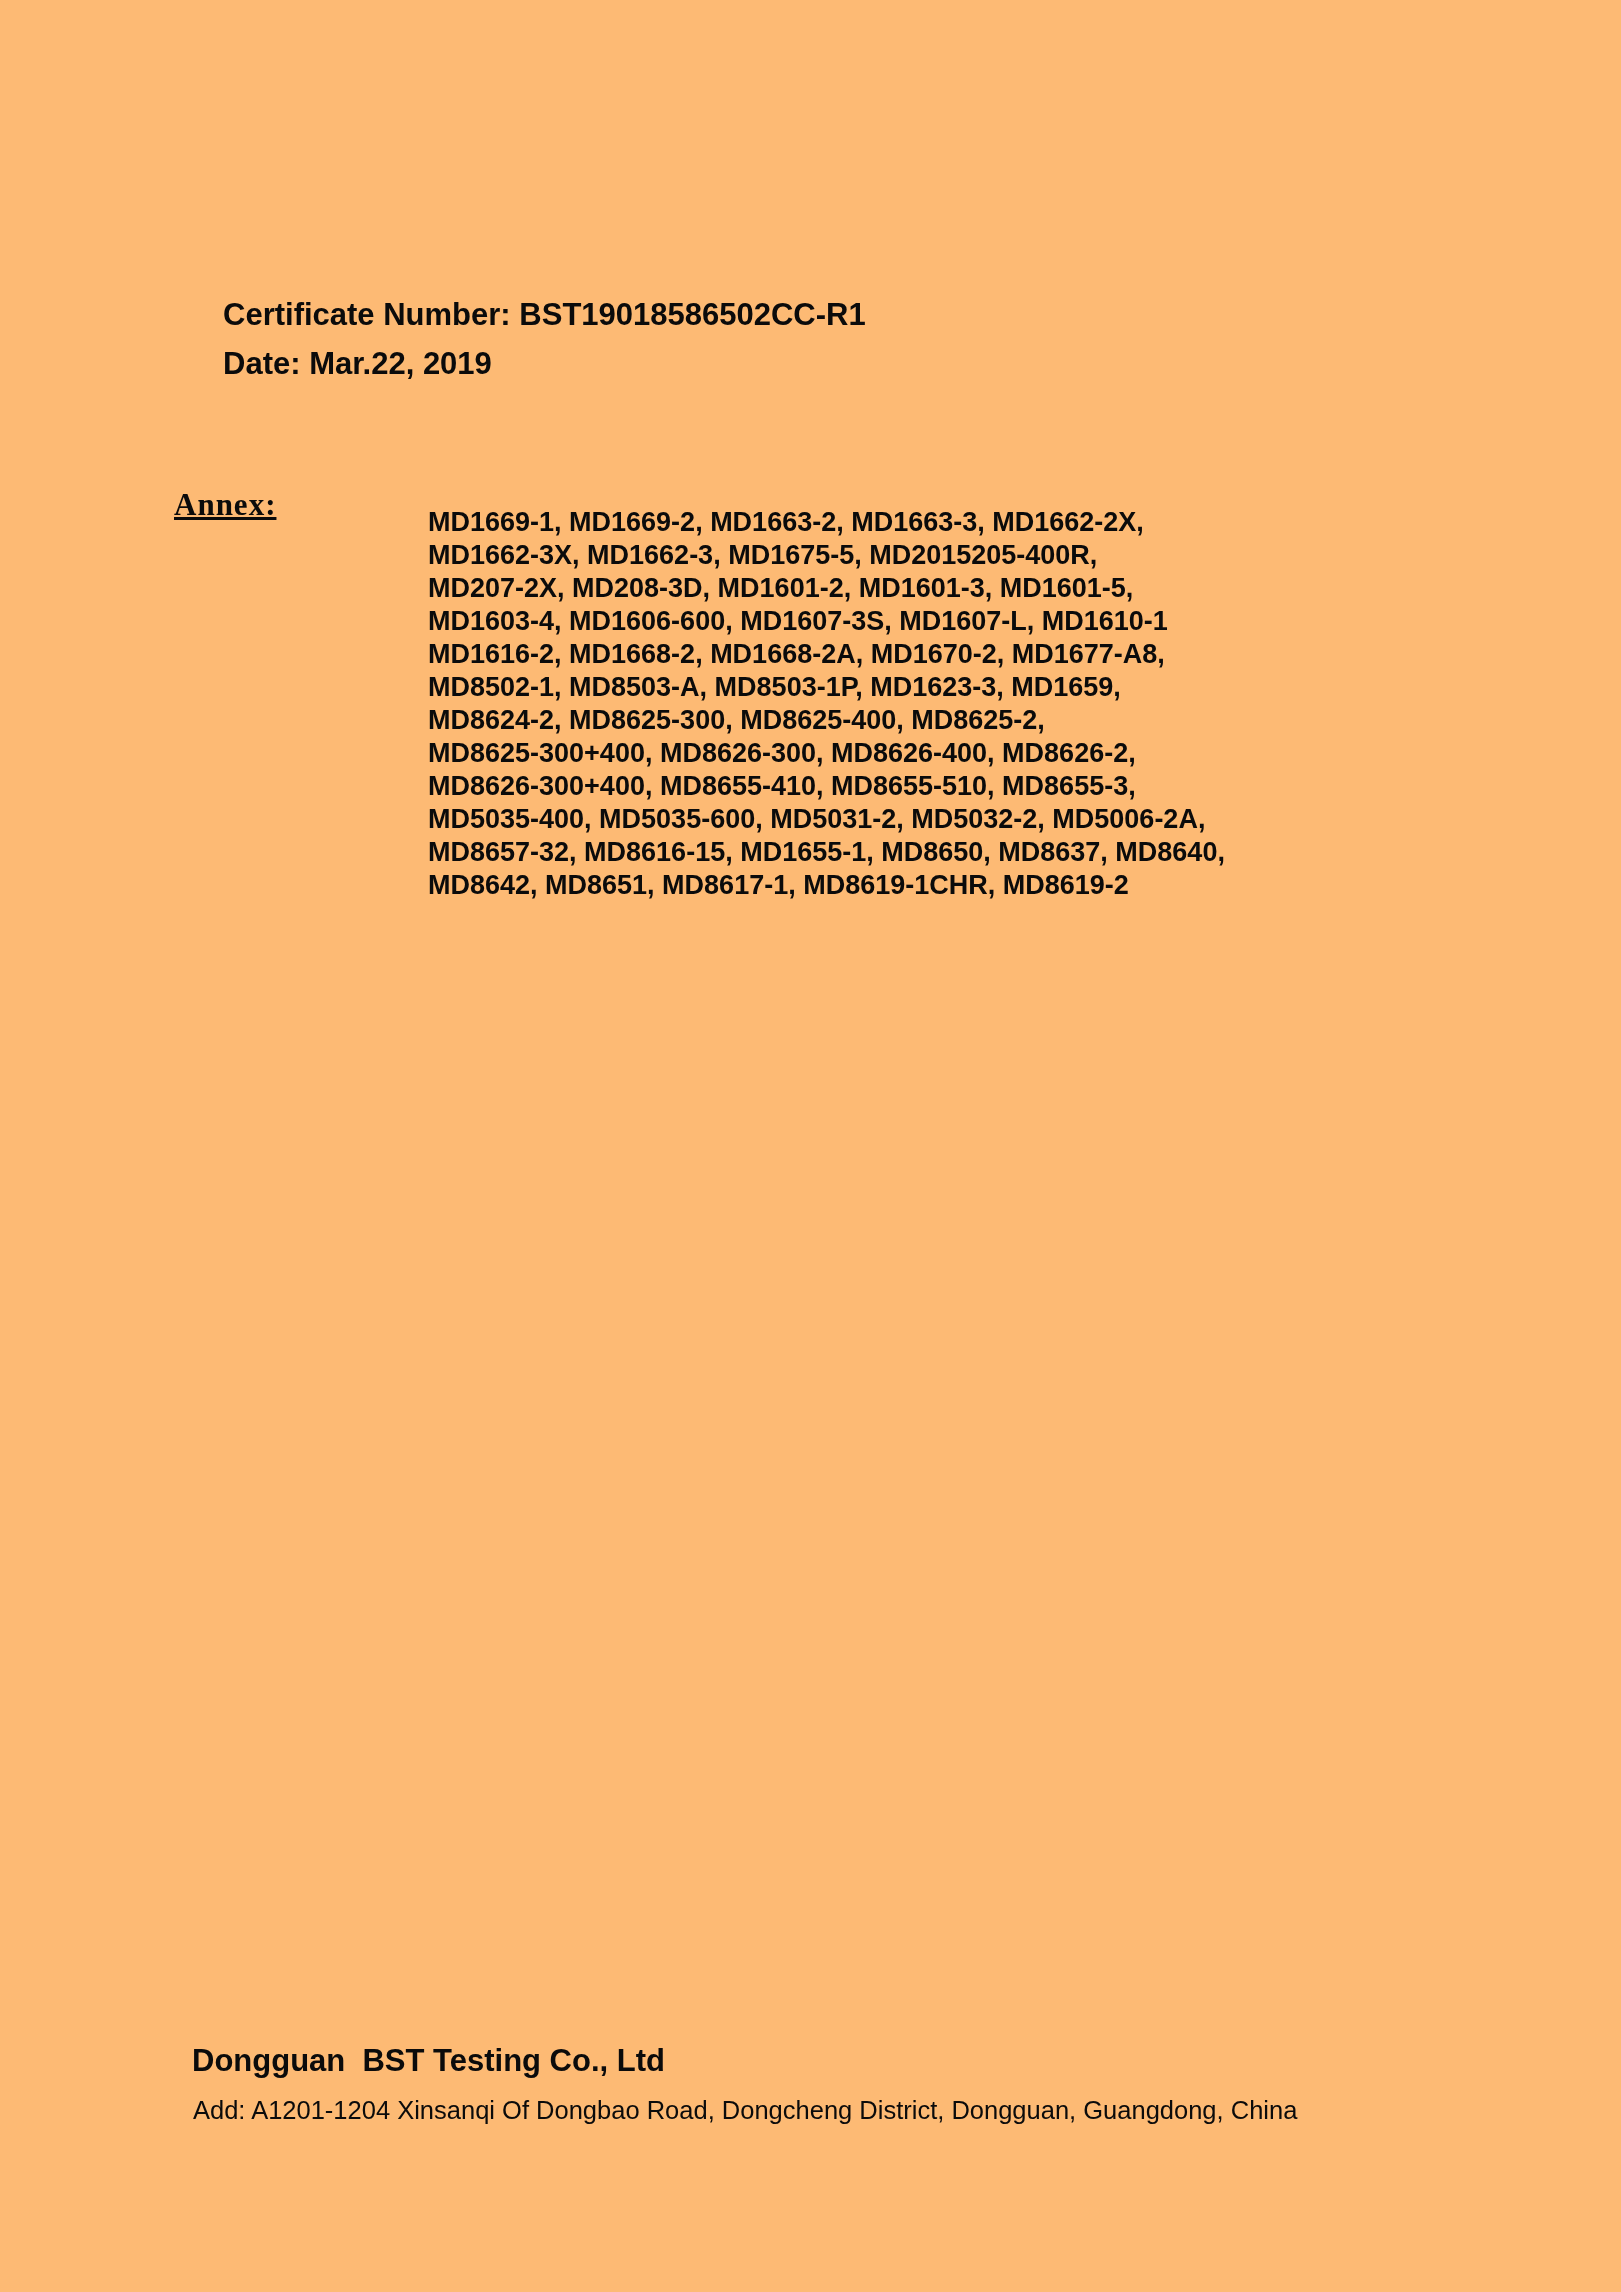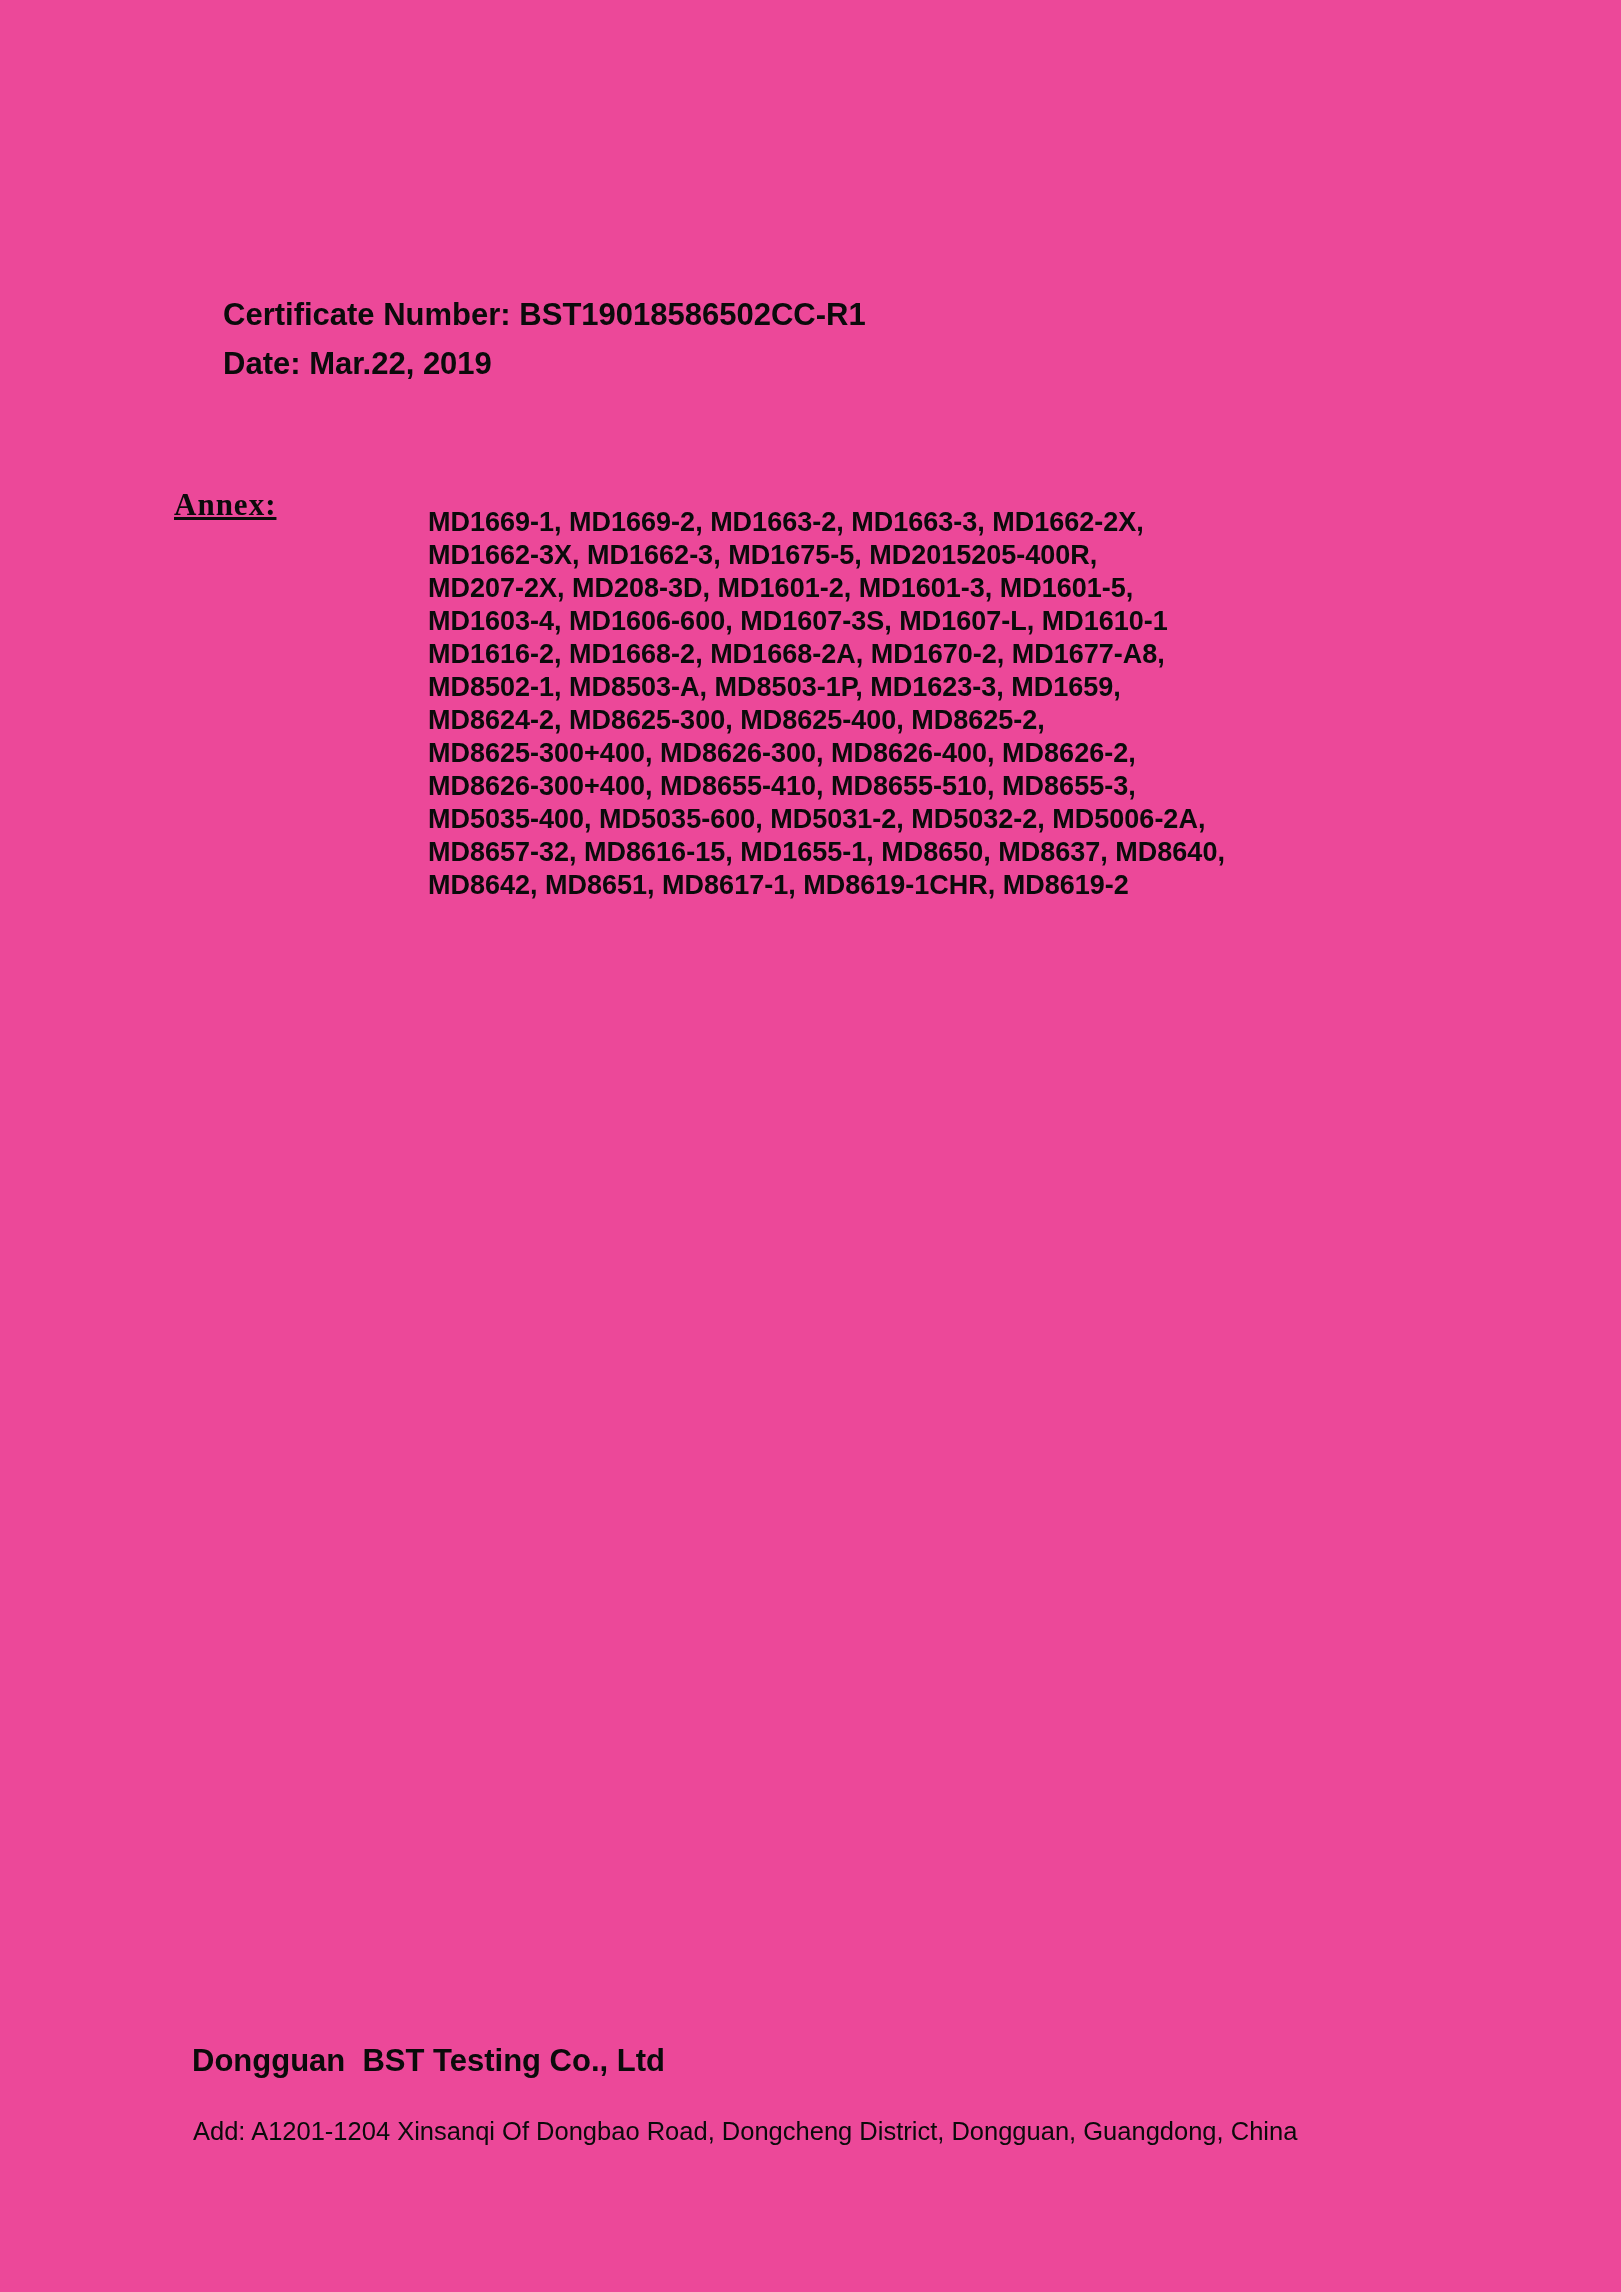--- a/index.html
+++ b/index.html
@@ -4,21 +4,21 @@
 <style>
   html, body {
     margin: 0;
     padding: 0;
     background: #ffffff;
   }
   .page {
     position: relative;
     width: 1621px;
     height: 2293px;
-    background: #ec4899;
+    background: #fdba74;
     overflow: hidden;
     font-family: "Liberation Sans", "DejaVu Sans", sans-serif;
     color: #0b0b0b;
   }
   .abs { position: absolute; }
 
   .cert-line {
     left: 223px;
     top: 297px;
     font-size: 31px;
@@ -64,21 +64,20 @@
     line-height: 1.15;
     white-space: pre-wrap;
   }
   .company-address {
     left: 193px;
     top: 2096px;
     font-size: 25.5px;
     font-weight: 400;
     line-height: 1.15;
     white-space: pre-wrap;
-    margin-top: 21px;
   }
 </style>
 </head>
 <body>
 
 <div class="page">
 
   <div class="abs cert-line"><span>Certificate Number:</span><span> </span><span>BST19018586502CC-R1</span></div>
 
   <div class="abs date-line"><span>Date:</span><span> </span><span>Mar.22, 2019</span></div>

